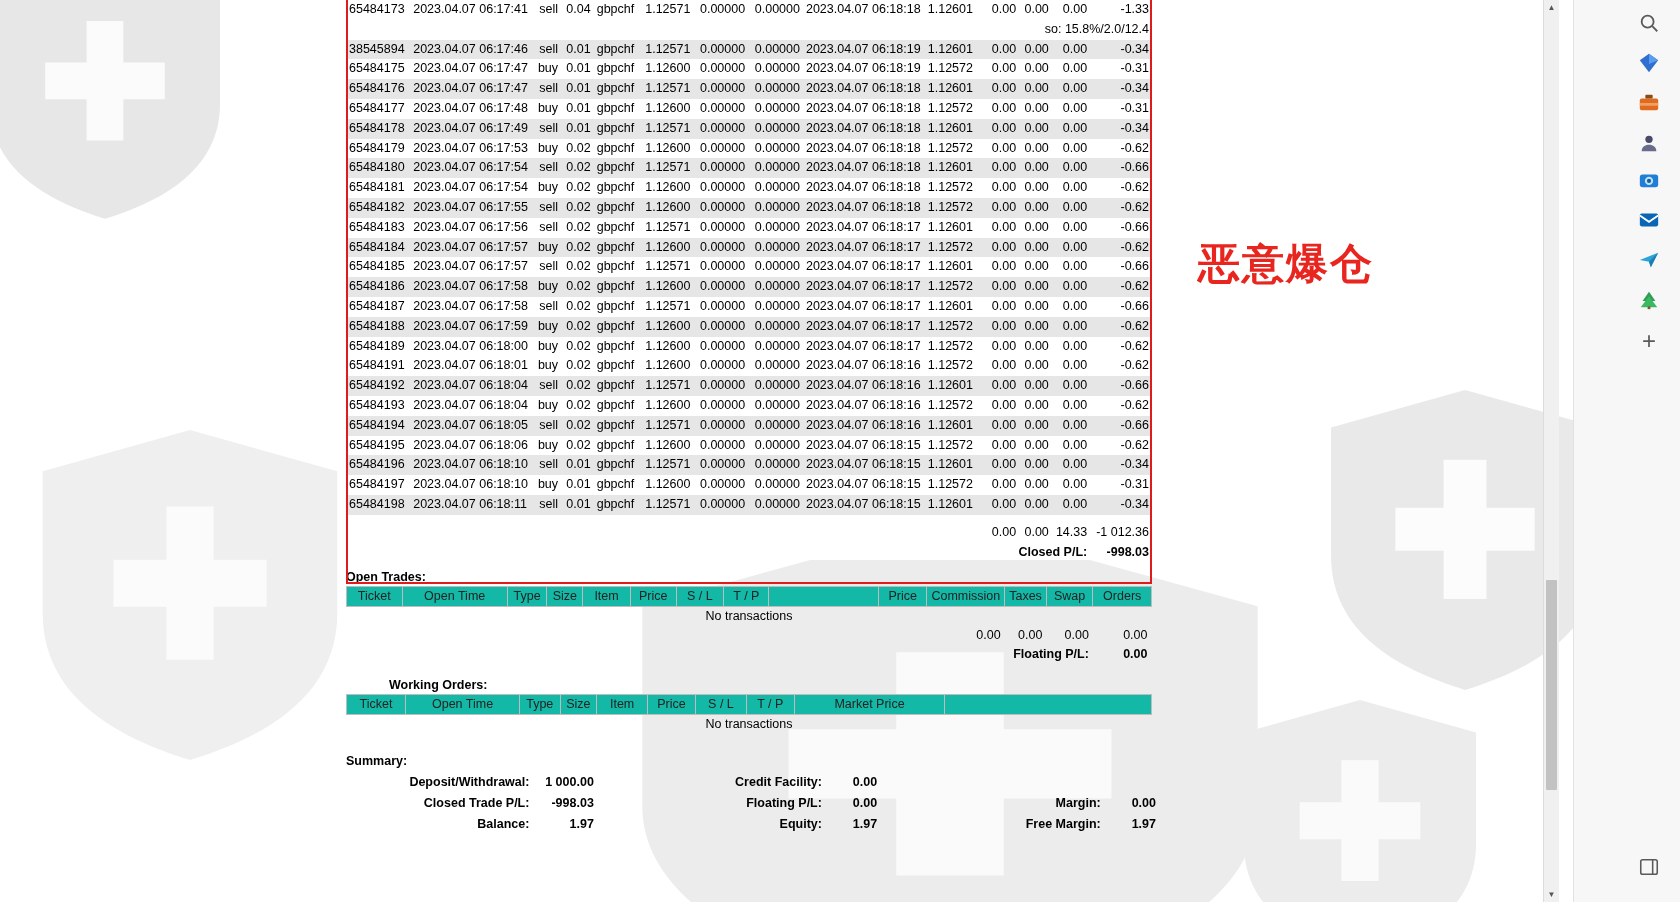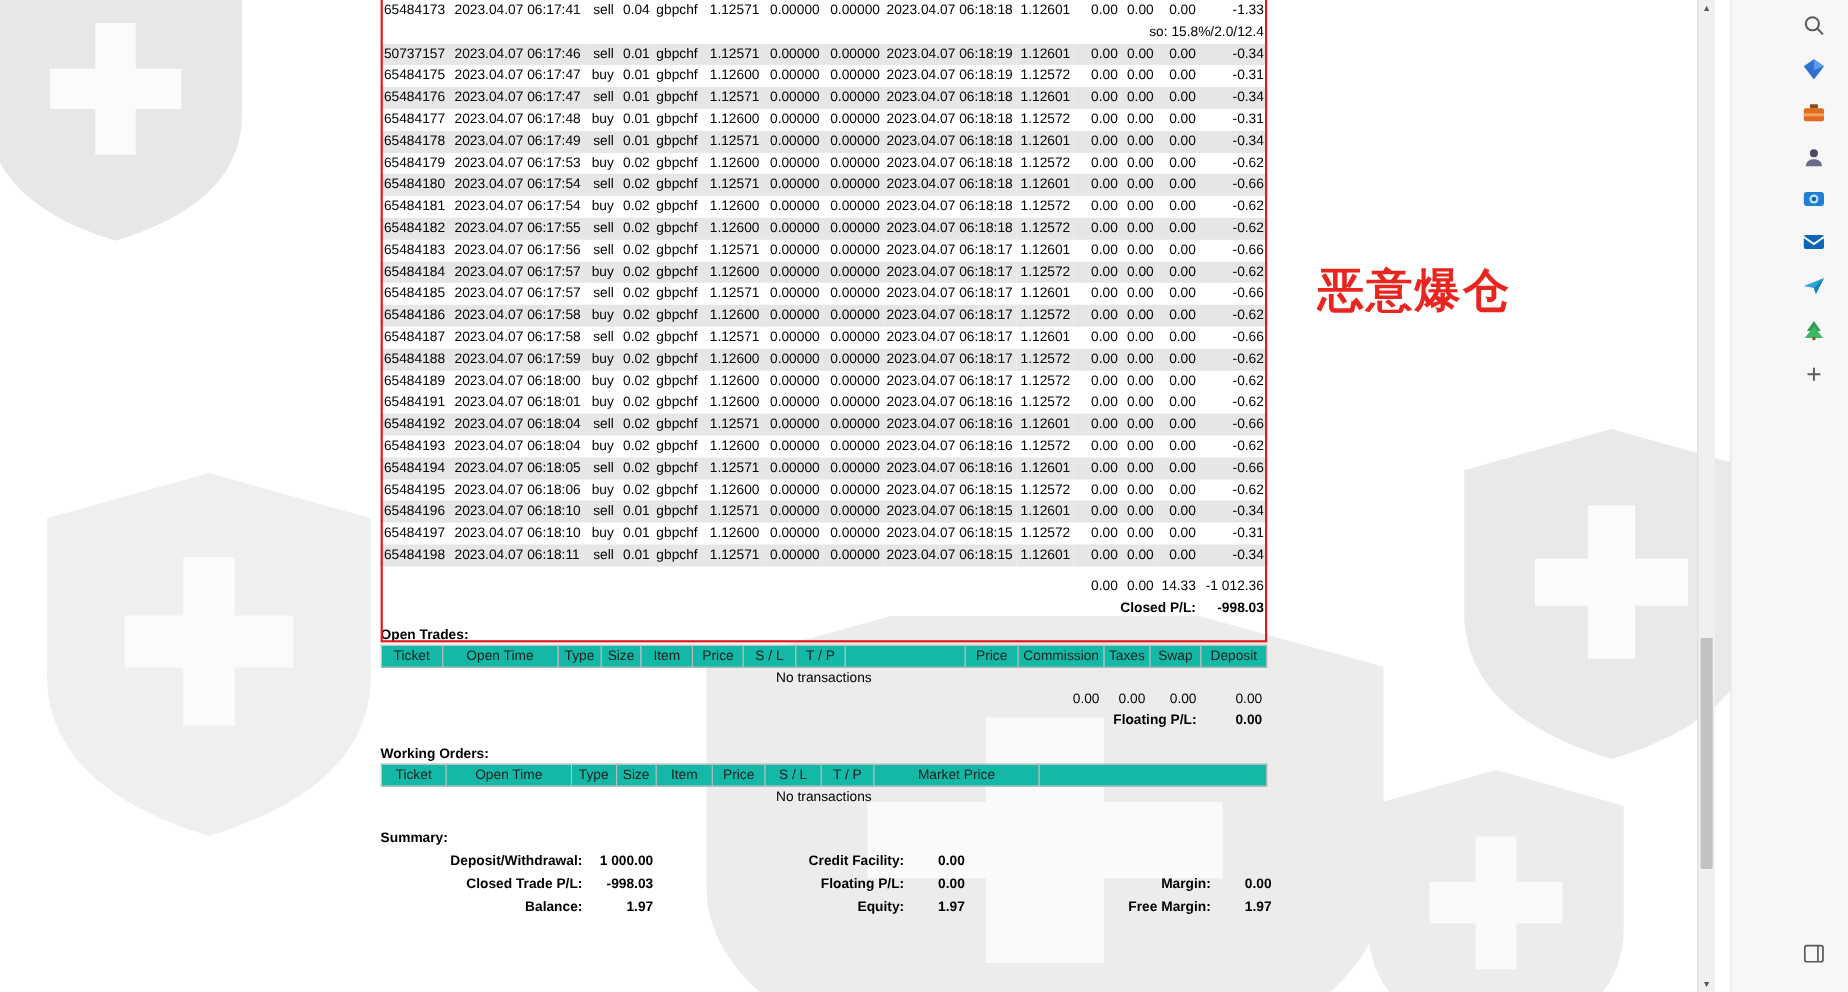--- a/index.html
+++ b/index.html
@@ -163,21 +163,21 @@
               <td class="c-cprice">1.12601</td>
               <td class="c-comm">0.00</td>
               <td class="c-tax">0.00</td>
               <td class="c-swap">0.00</td>
               <td class="c-profit">-1.33</td>
             </tr>
             <tr class="so-row">
               <td colspan="14">so: 15.8%/2.0/12.4</td>
             </tr>
             <tr class="alt">
-              <td class="c-ticket">50737157</td>
+              <td class="c-ticket">38545894</td>
               <td class="c-time">2023.04.07 06:17:46</td>
               <td class="c-type">sell</td>
               <td class="c-size">0.01</td>
               <td class="c-item">gbpchf</td>
               <td class="c-price">1.12571</td>
               <td class="c-sl">0.00000</td>
               <td class="c-tp">0.00000</td>
               <td class="c-ctime">2023.04.07 06:18:19</td>
               <td class="c-cprice">1.12601</td>
               <td class="c-comm">0.00</td>
@@ -580,21 +580,21 @@
             <th class="hdr-size">Size</th>
             <th class="hdr-item">Item</th>
             <th class="hdr-price">Price</th>
             <th class="hdr-sl">S / L</th>
             <th class="hdr-tp">T / P</th>
             <th class="hdr-blank"></th>
             <th class="hdr-price2">Price</th>
             <th class="hdr-comm">Commission</th>
             <th class="hdr-taxes">Taxes</th>
             <th class="hdr-swap">Swap</th>
-            <th class="hdr-profit">Deposit</th>
+            <th class="hdr-profit">Orders</th>
           </tr>
         </thead>
       <tbody>
         <tr>
             <td colspan="14" class="notrans">No transactions</td>
           </tr>
         <tr class="totrow">
           <td colspan="9"></td>
             <td></td>
           <td class="r">0.00</td>
@@ -604,21 +604,21 @@
         </tr>
         <tr>
           <td colspan="9"></td>
             <td></td>
           <td colspan="3" class="r bold">Floating P/L:</td>
           <td class="r bold">0.00</td>
         </tr>
       </tbody>
     </table>
 
-    <div class="secthead" style="padding-top:14px;">Working Orders:</div>
+    <div class="secthead" style="padding-top:14px;margin-left:43px;">Working Orders:</div>
     <table class="sub">
       <thead>
           <tr id="wo-head">
             <th class="hdr-ticket">Ticket</th>
             <th class="hdr-time">Open Time</th>
             <th class="hdr-type">Type</th>
             <th class="hdr-size">Size</th>
             <th class="hdr-item">Item</th>
             <th class="hdr-price">Price</th>
             <th class="hdr-sl">S / L</th>

